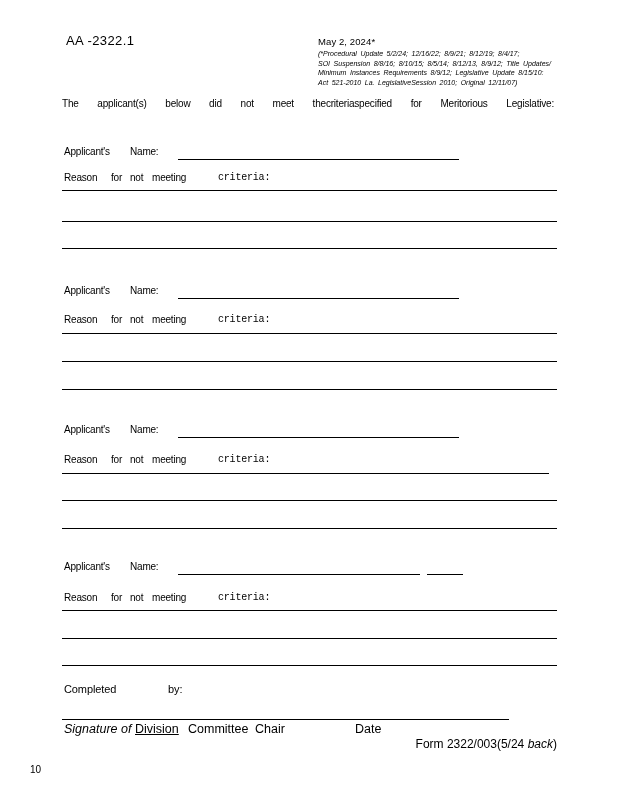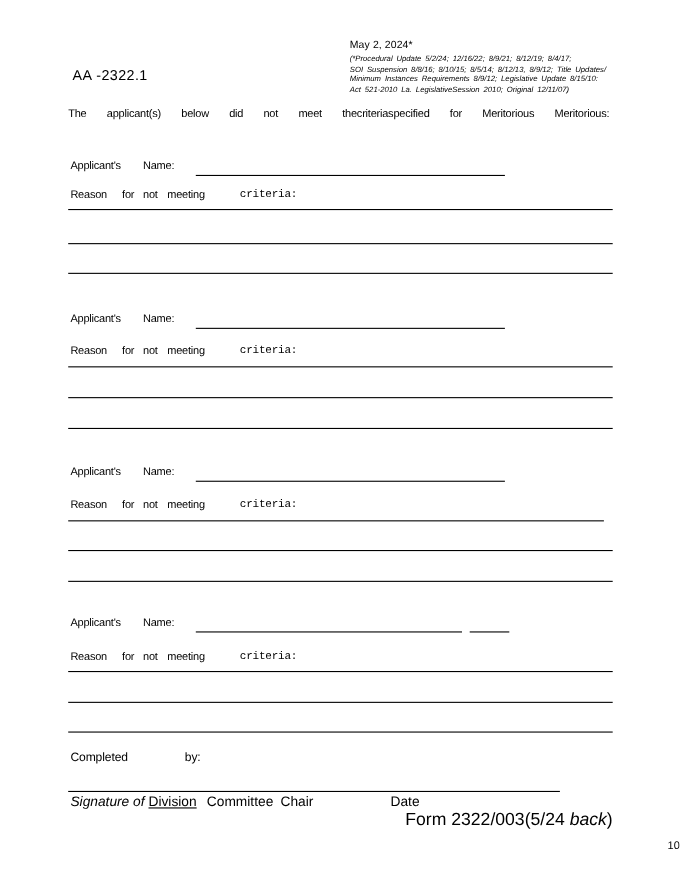--- a/index.html
+++ b/index.html
@@ -7,21 +7,21 @@
     position:relative;
     width:618px;height:800px;
     background:#ffffff;
     font-family:"Liberation Sans","DejaVu Sans",sans-serif;
     color:#000;
     overflow:hidden;
   }
   
   .form-number{
     position:absolute;left:66px;top:33px;
-    font-size:13px;letter-spacing:.4px;margin-top:28px;
+    font-size:13px;letter-spacing:.4px;
   }
   .date-block{position:absolute;left:318px;top:36px;width:258px;}
   .date-line{font-size:9.5px;margin-bottom:2px;letter-spacing:.1px;}
   .rev-line{
     font-size:7px;font-style:italic;line-height:9.6px;
     word-spacing:1.6px;white-space:nowrap;
   }
   
   .intro-row{
     position:absolute;left:62px;top:98px;width:492px;
@@ -61,26 +61,26 @@
   }
   .sig-caption{
     position:absolute;left:62px;top:722px;width:495px;height:18px;
     font-size:12.5px;
   }
   .sig-caption span{position:absolute;top:0;white-space:nowrap;}
   .sg0{left:2px;font-style:italic;} .sg1{left:73px;text-decoration:underline;} .sg2{left:126px;} .sg3{left:193px;}
   .date-label{left:293px;}
   .form-code{
     position:absolute;right:61px;top:737px;
-    font-size:16px;white-space:nowrap;
+    font-size:12px;white-space:nowrap;
   }
   .form-code .it{font-style:italic;}
   .page-number{
     position:absolute;left:0;right:0;top:764px;
-    text-align:right;font-size:10px;padding-left:30px;
+    text-align:left;font-size:10px;padding-left:30px;
   }
 </style>
 </head>
 <body>
 
 <div class="page">
 
   <div class="form-number">AA -2322.1</div>
   <div class="date-block">
     <div class="date-line">May 2, 2024*</div>
@@ -93,21 +93,21 @@
   <div class="intro-row">
     <span>The</span>
     <span>applicant(s)</span>
     <span>below</span>
     <span>did</span>
     <span>not</span>
     <span>meet</span>
     <span>thecriteriaspecified</span>
     <span>for</span>
     <span>Meritorious</span>
-    <span>Meritorious:</span>
+    <span>Legislative:</span>
   </div>
 
   <div>
     <div class="name-row" style="top:127px">
       <span class="pos-applicant">Applicant's</span>
       <span class="pos-name">Name:</span>
       <span class="name-line"></span>
     </div>
     <div class="reason-row" style="top:153px">
       <span class="rw0">Reason</span>

